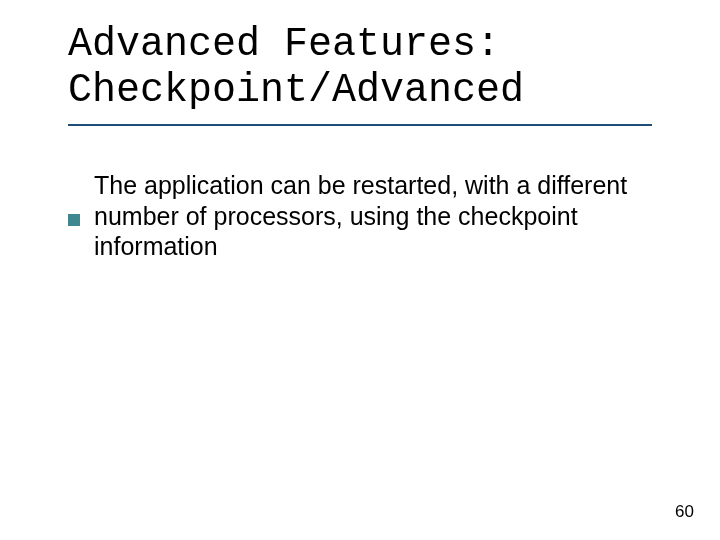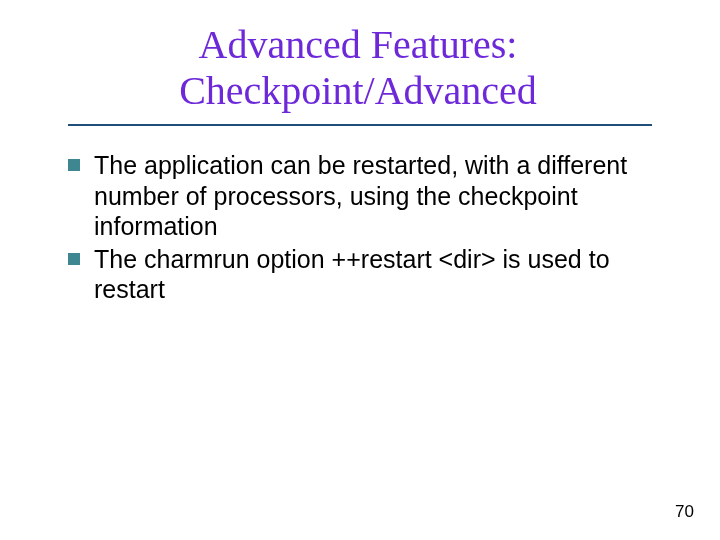--- a/index.html
+++ b/index.html
@@ -15,45 +15,45 @@
     position: relative;
     width: 720px;
     height: 540px;
     box-sizing: border-box;
   }
   .title {
     position: absolute;
     left: 68px;
     top: 22px;
     width: 580px;
-    font-family: Liberation Serif, serif;
+    font-family: Liberation Mono, monospace;
     font-size: 40px;
     line-height: 1.15;
-    color: #6d28d9;
+    color: #000000;
     font-weight: 400;
-    text-align: center;
   }
   .title-underline {
     position: absolute;
     left: 68px;
     top: 124px;
     width: 584px;
     height: 0;
     border-top: 2px solid #1f4e79;
   }
   .body {
     position: absolute;
     left: 68px;
     top: 150px;
     width: 590px;
   }
   .bullet-row {
     display: flex;
-    align-items: flex-start;
+    align-items: center;
     margin-bottom: 2px;
+    margin-top: 20px;
   }
   .bullet-icon {
     flex: 0 0 auto;
     width: 12px;
     height: 12px;
     background: #3e8790;
     margin-top: 9px;
     margin-right: 14px;
   }
   .bullet-text {
@@ -81,23 +81,19 @@
   </div>
   <div class="title-underline"></div>
 
   <div class="body">
 
     <div class="bullet-row">
       <div class="bullet-icon"></div>
       <div class="bullet-text">The application can be restarted, with a different number of processors, using the checkpoint information</div>
     </div>
 
-    <div class="bullet-row">
-      <div class="bullet-icon"></div>
-      <div class="bullet-text">The charmrun option ++restart &lt;dir&gt; is used to restart</div>
-    </div>
 
 
   </div>
 
-  <div class="page-number">70</div>
+  <div class="page-number">60</div>
 
 </div>
 
 </body></html>

